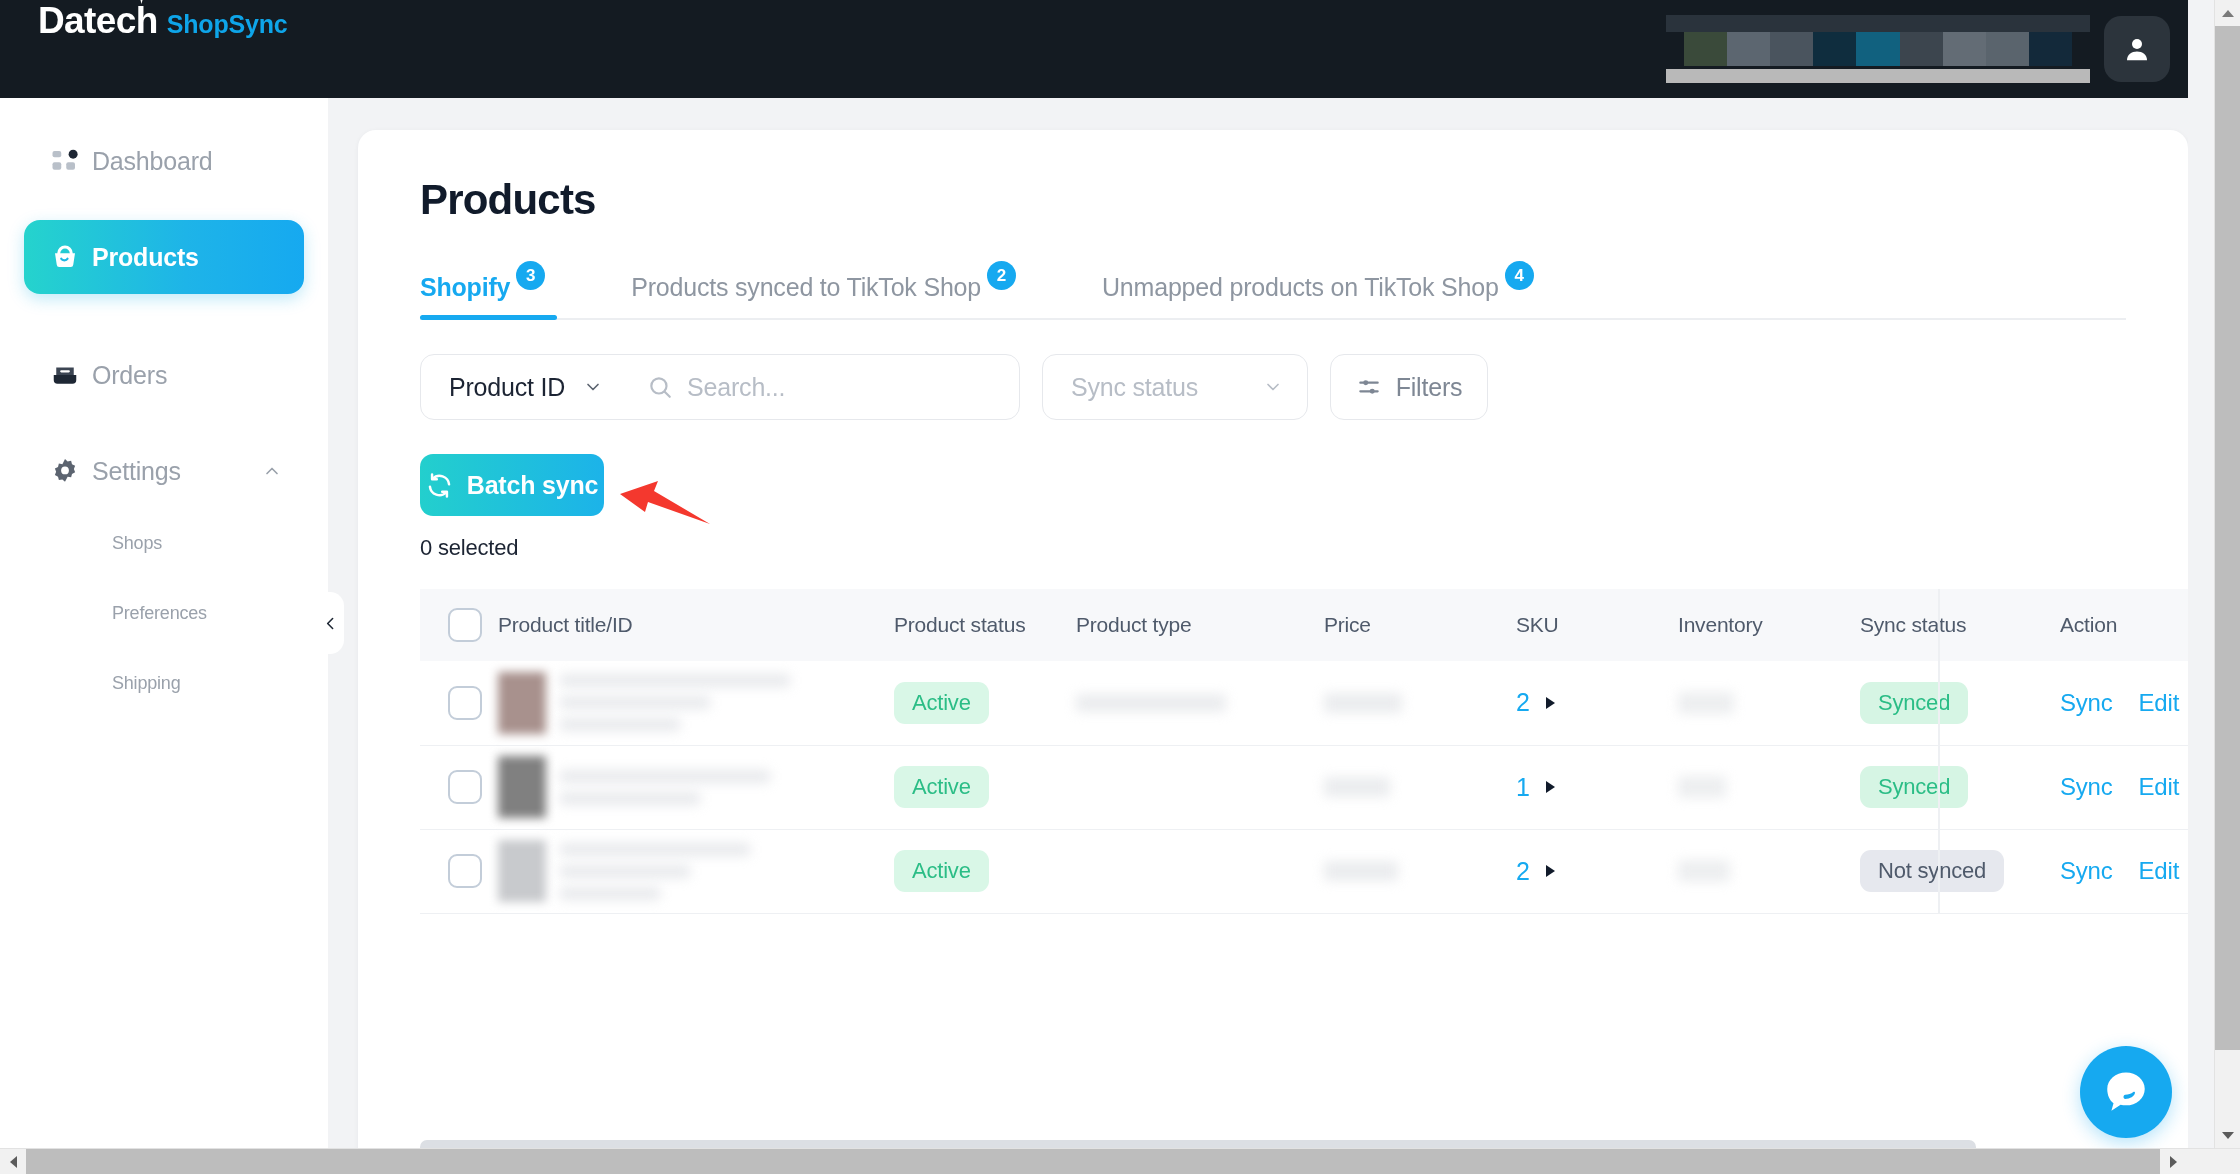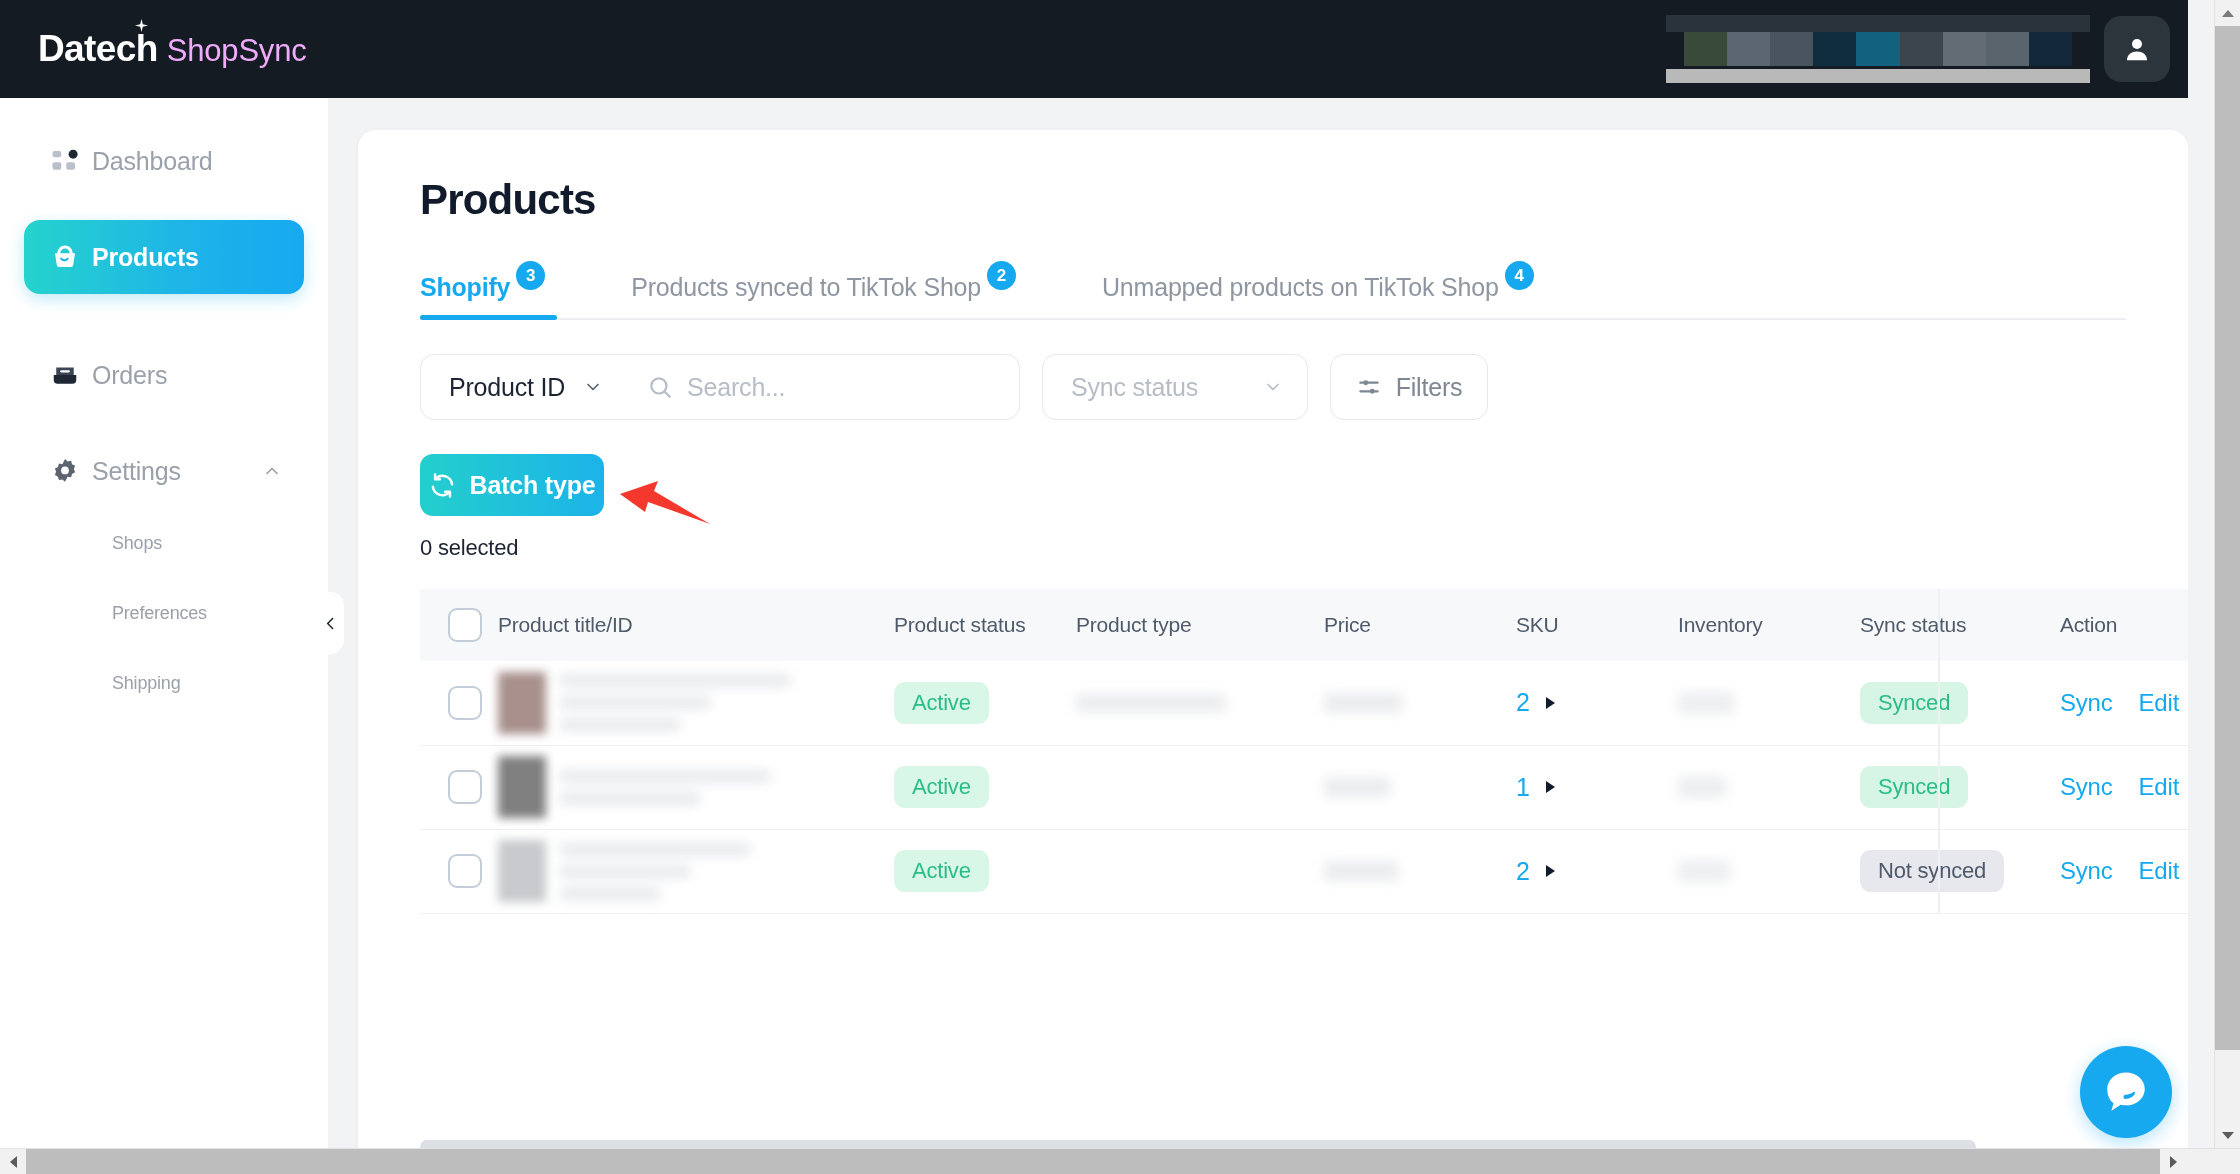--- a/index.html
+++ b/index.html
@@ -21,21 +21,21 @@
   }
 
   
   .topbar {
     position: absolute;
     top: 0; left: 0;
     width: 2188px;
     height: 98px;
     background: #141b22;
     display: flex;
-    align-items: center;
+    align-items: flex-start;
     z-index: 40;
   }
   .logo {
     margin-left: 38px;
     display: flex;
     align-items: baseline;
     gap: 9px;
     position: relative;
   }
   .logo-main {
@@ -45,23 +45,23 @@
     letter-spacing: -0.6px;
     position: relative;
   }
   .logo-spark {
     position: absolute;
     left: 97px; top: -9px;
     width: 13px; height: 13px;
     color: #ffffff;
   }
   .logo-sub {
-    color: #f0abfc;
-    font-size: 31px;
-    font-weight: 400;
+    color: #0ea5e9;
+    font-size: 25px;
+    font-weight: 700;
     letter-spacing: -0.2px;
   }
 
   .topbar-right {
     margin-left: auto;
     display: flex;
     align-items: center;
     gap: 0px;
     height: 100%;
     padding-right: 18px;
@@ -764,21 +764,21 @@
       </div>
 
       <div class="batch-row">
         <button class="batch-btn">
           <svg viewBox="0 0 24 24" fill="none" stroke="#ffffff" stroke-width="2.2" stroke-linecap="round" stroke-linejoin="round">
             <path d="M20.5 11a8.5 8.5 0 0 0-14.6-5"></path>
             <polyline points="5.4 2.2 5.4 6.4 9.6 6.4"></polyline>
             <path d="M3.5 13a8.5 8.5 0 0 0 14.6 5"></path>
             <polyline points="18.6 21.8 18.6 17.6 14.4 17.6"></polyline>
           </svg>
-          <span class="bs-label">Batch type</span>
+          <span class="bs-label">Batch sync</span>
         </button>
 
         <svg class="red-arrow" viewBox="0 0 94 50">
           <path d="M2 16 L40 3 L36 13 L92 46 L30 24 L27 34 Z" fill="#f4382e"></path>
         </svg>
 
         <div class="selected-text">0 selected</div>
       </div>
 
       <div class="table-wrap">

